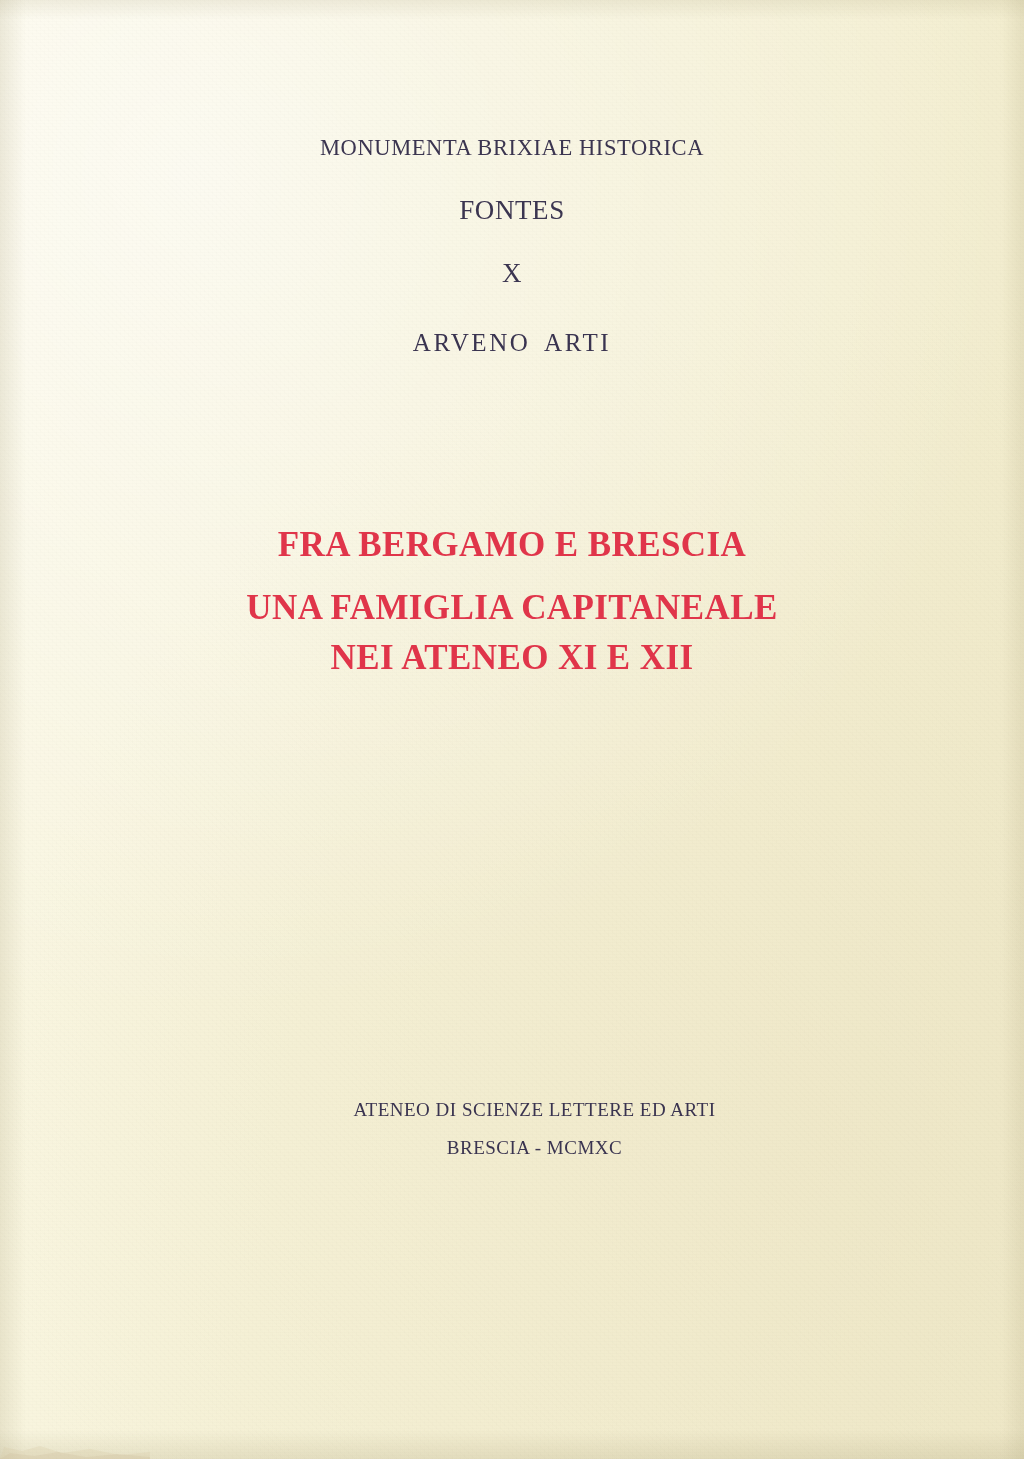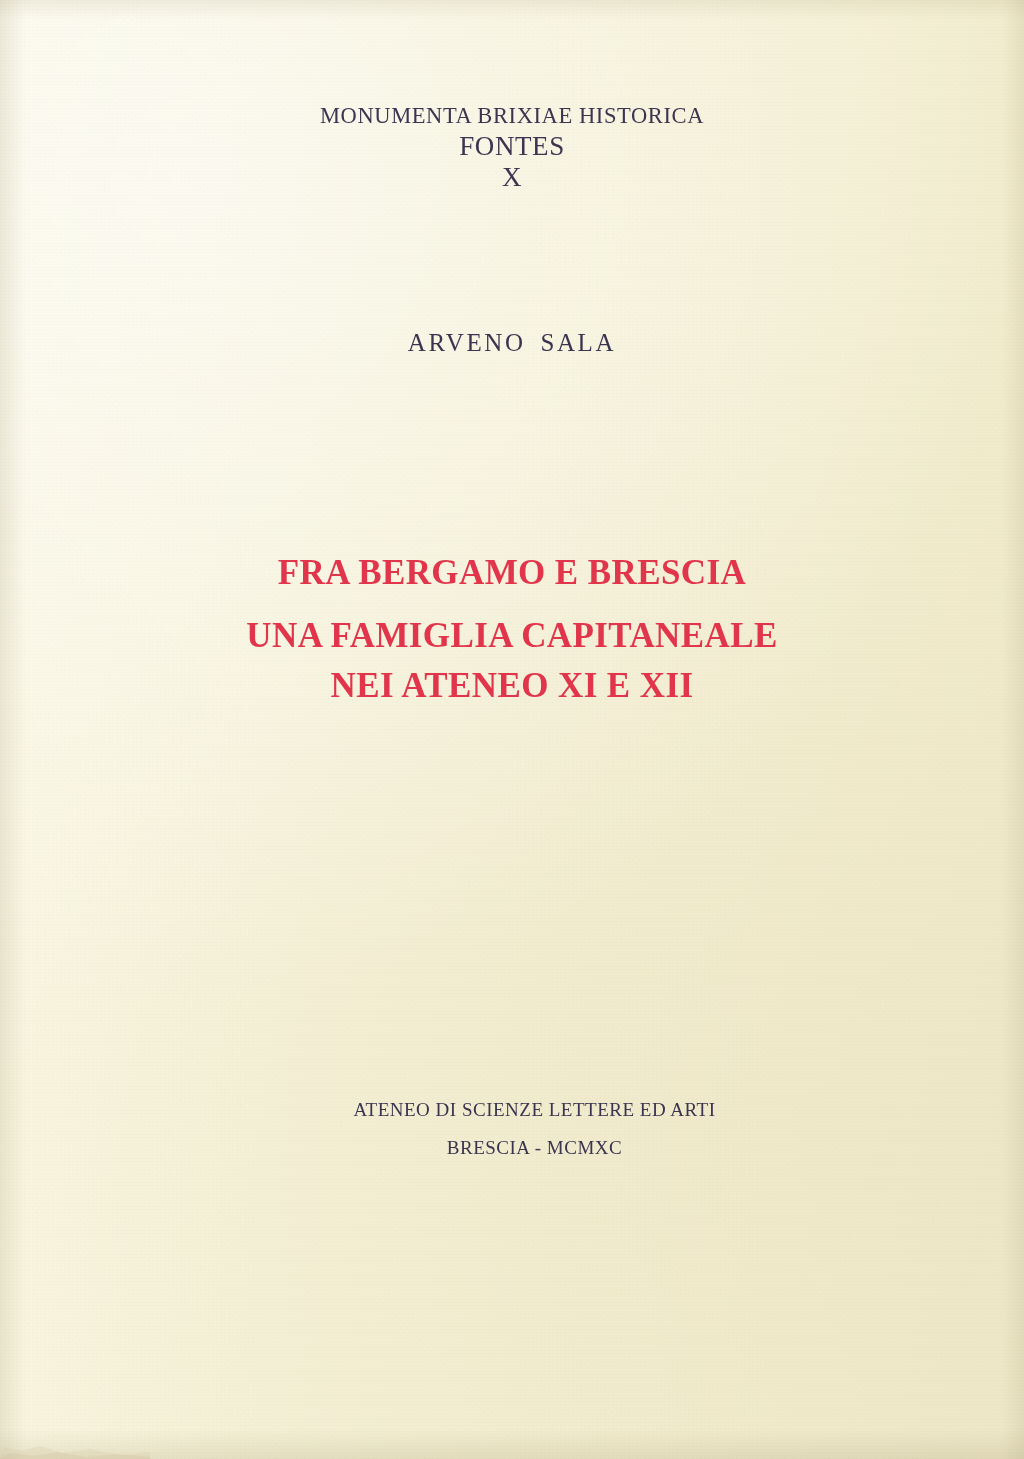--- a/index.html
+++ b/index.html
@@ -62,32 +62,33 @@
 
   
   .block { position: absolute; width: 100%; text-align: center; }
 
   #series-block { top: 100px; }
   .series-line {
     color: #3b3550;
     font-size: 22.5px;
     letter-spacing: 0.6px;
     line-height: 31px;
+    margin-top: 32px;
   }
   .series-line.small { font-size: 27px; }
 
   #author-block { top: 329px; }
   #author-name {
     color: #3a3450;
     font-size: 25px;
     letter-spacing: 2.6px;
     word-spacing: 6px;
   }
 
-  #title-block { top: 548px; }
+  #title-block { top: 520px; }
   .title-line {
     color: #e0354a;
     font-weight: bold;
     font-size: 35px;
     line-height: 50px;
     letter-spacing: 0.4px;
   }
   .title-line.gap-top { margin-top: 13px; }
   .title-line.gap-big { margin-top: 22px; }
 
@@ -113,21 +114,21 @@
     <path d="M0 46 L10 40 L34 43 L58 39 L86 44 L118 41 L150 44 L150 46 Z" fill="#c9b894" opacity="0.45"></path>
   </svg>
 
   <div class="block" id="series-block">
     <div class="series-line">MONUMENTA BRIXIAE HISTORICA</div>
     <div class="series-line small">FONTES</div>
     <div class="series-line small">X</div>
   </div>
 
   <div class="block" id="author-block">
-    <div id="author-name">ARVENO  SALA</div>
+    <div id="author-name">ARVENO  ARTI</div>
   </div>
 
   <div class="block" id="title-block">
     <div class="title-line">FRA BERGAMO E BRESCIA</div>
     <div class="title-line gap-top">UNA FAMIGLIA CAPITANEALE</div>
     <div class="title-line">NEI ATENEO XI E XII</div>
   </div>
 
   <div class="block" id="publisher-block">
     <div class="publisher-line">ATENEO DI SCIENZE LETTERE ED ARTI</div>

